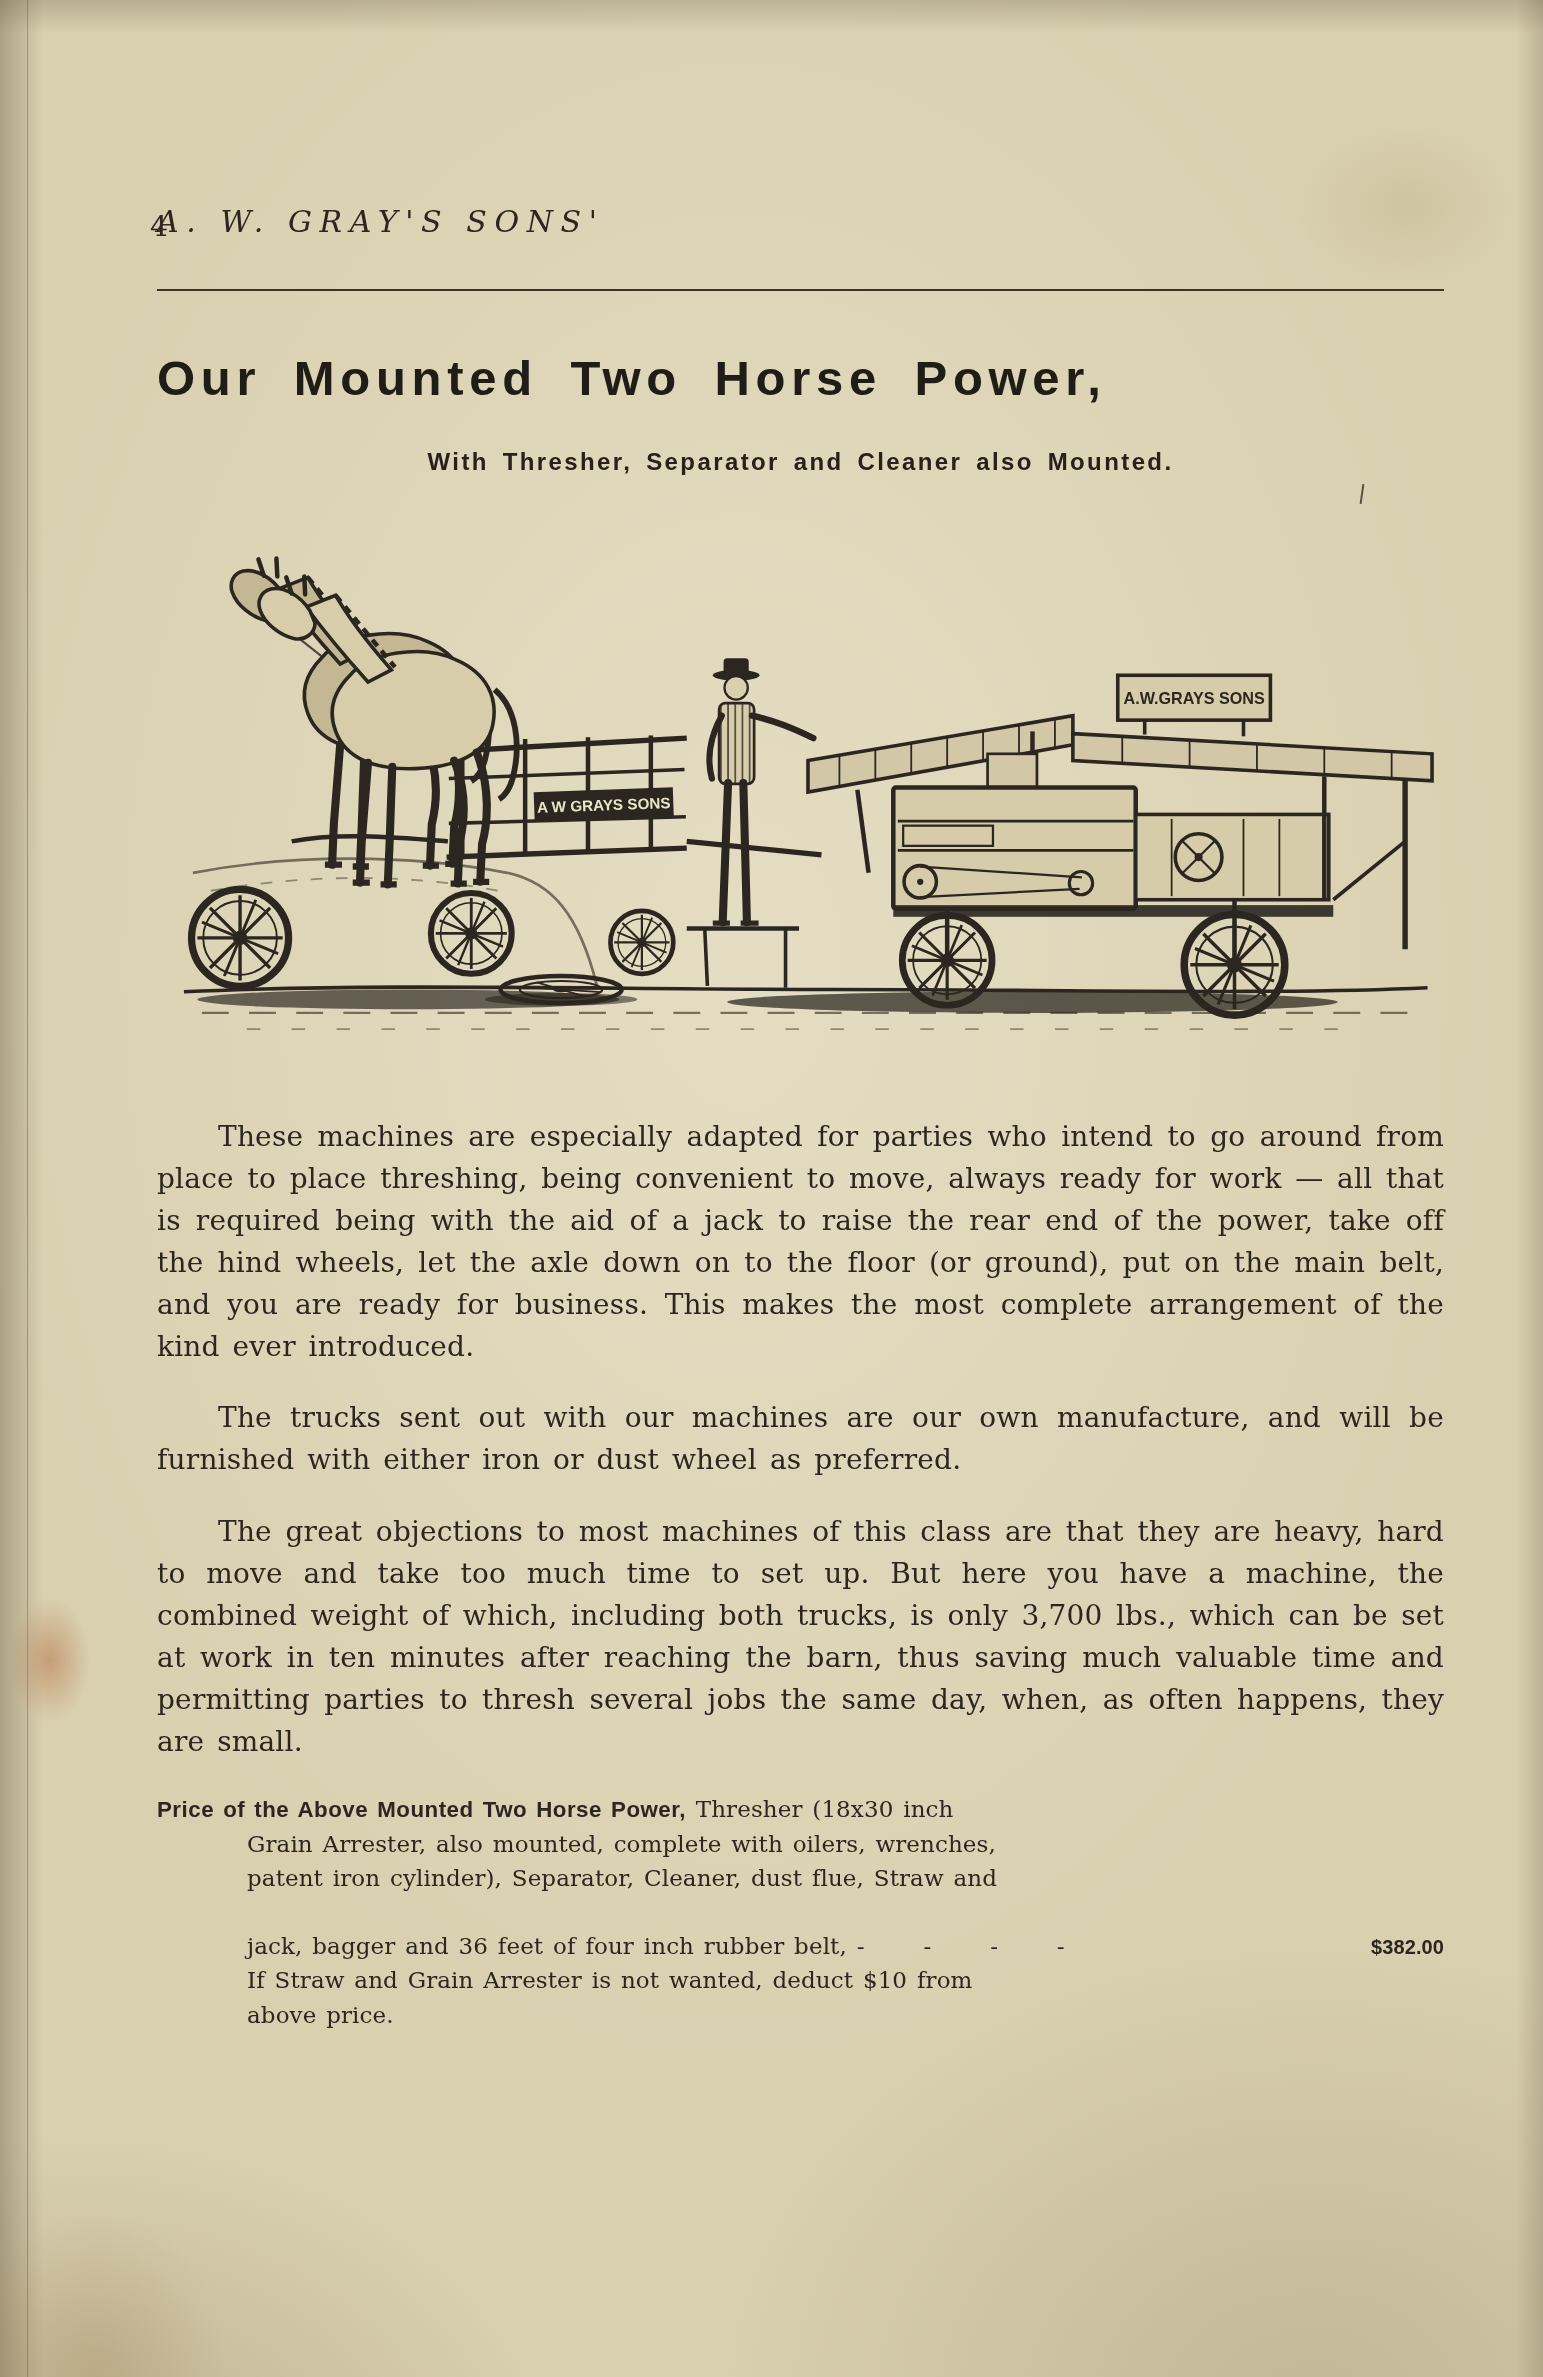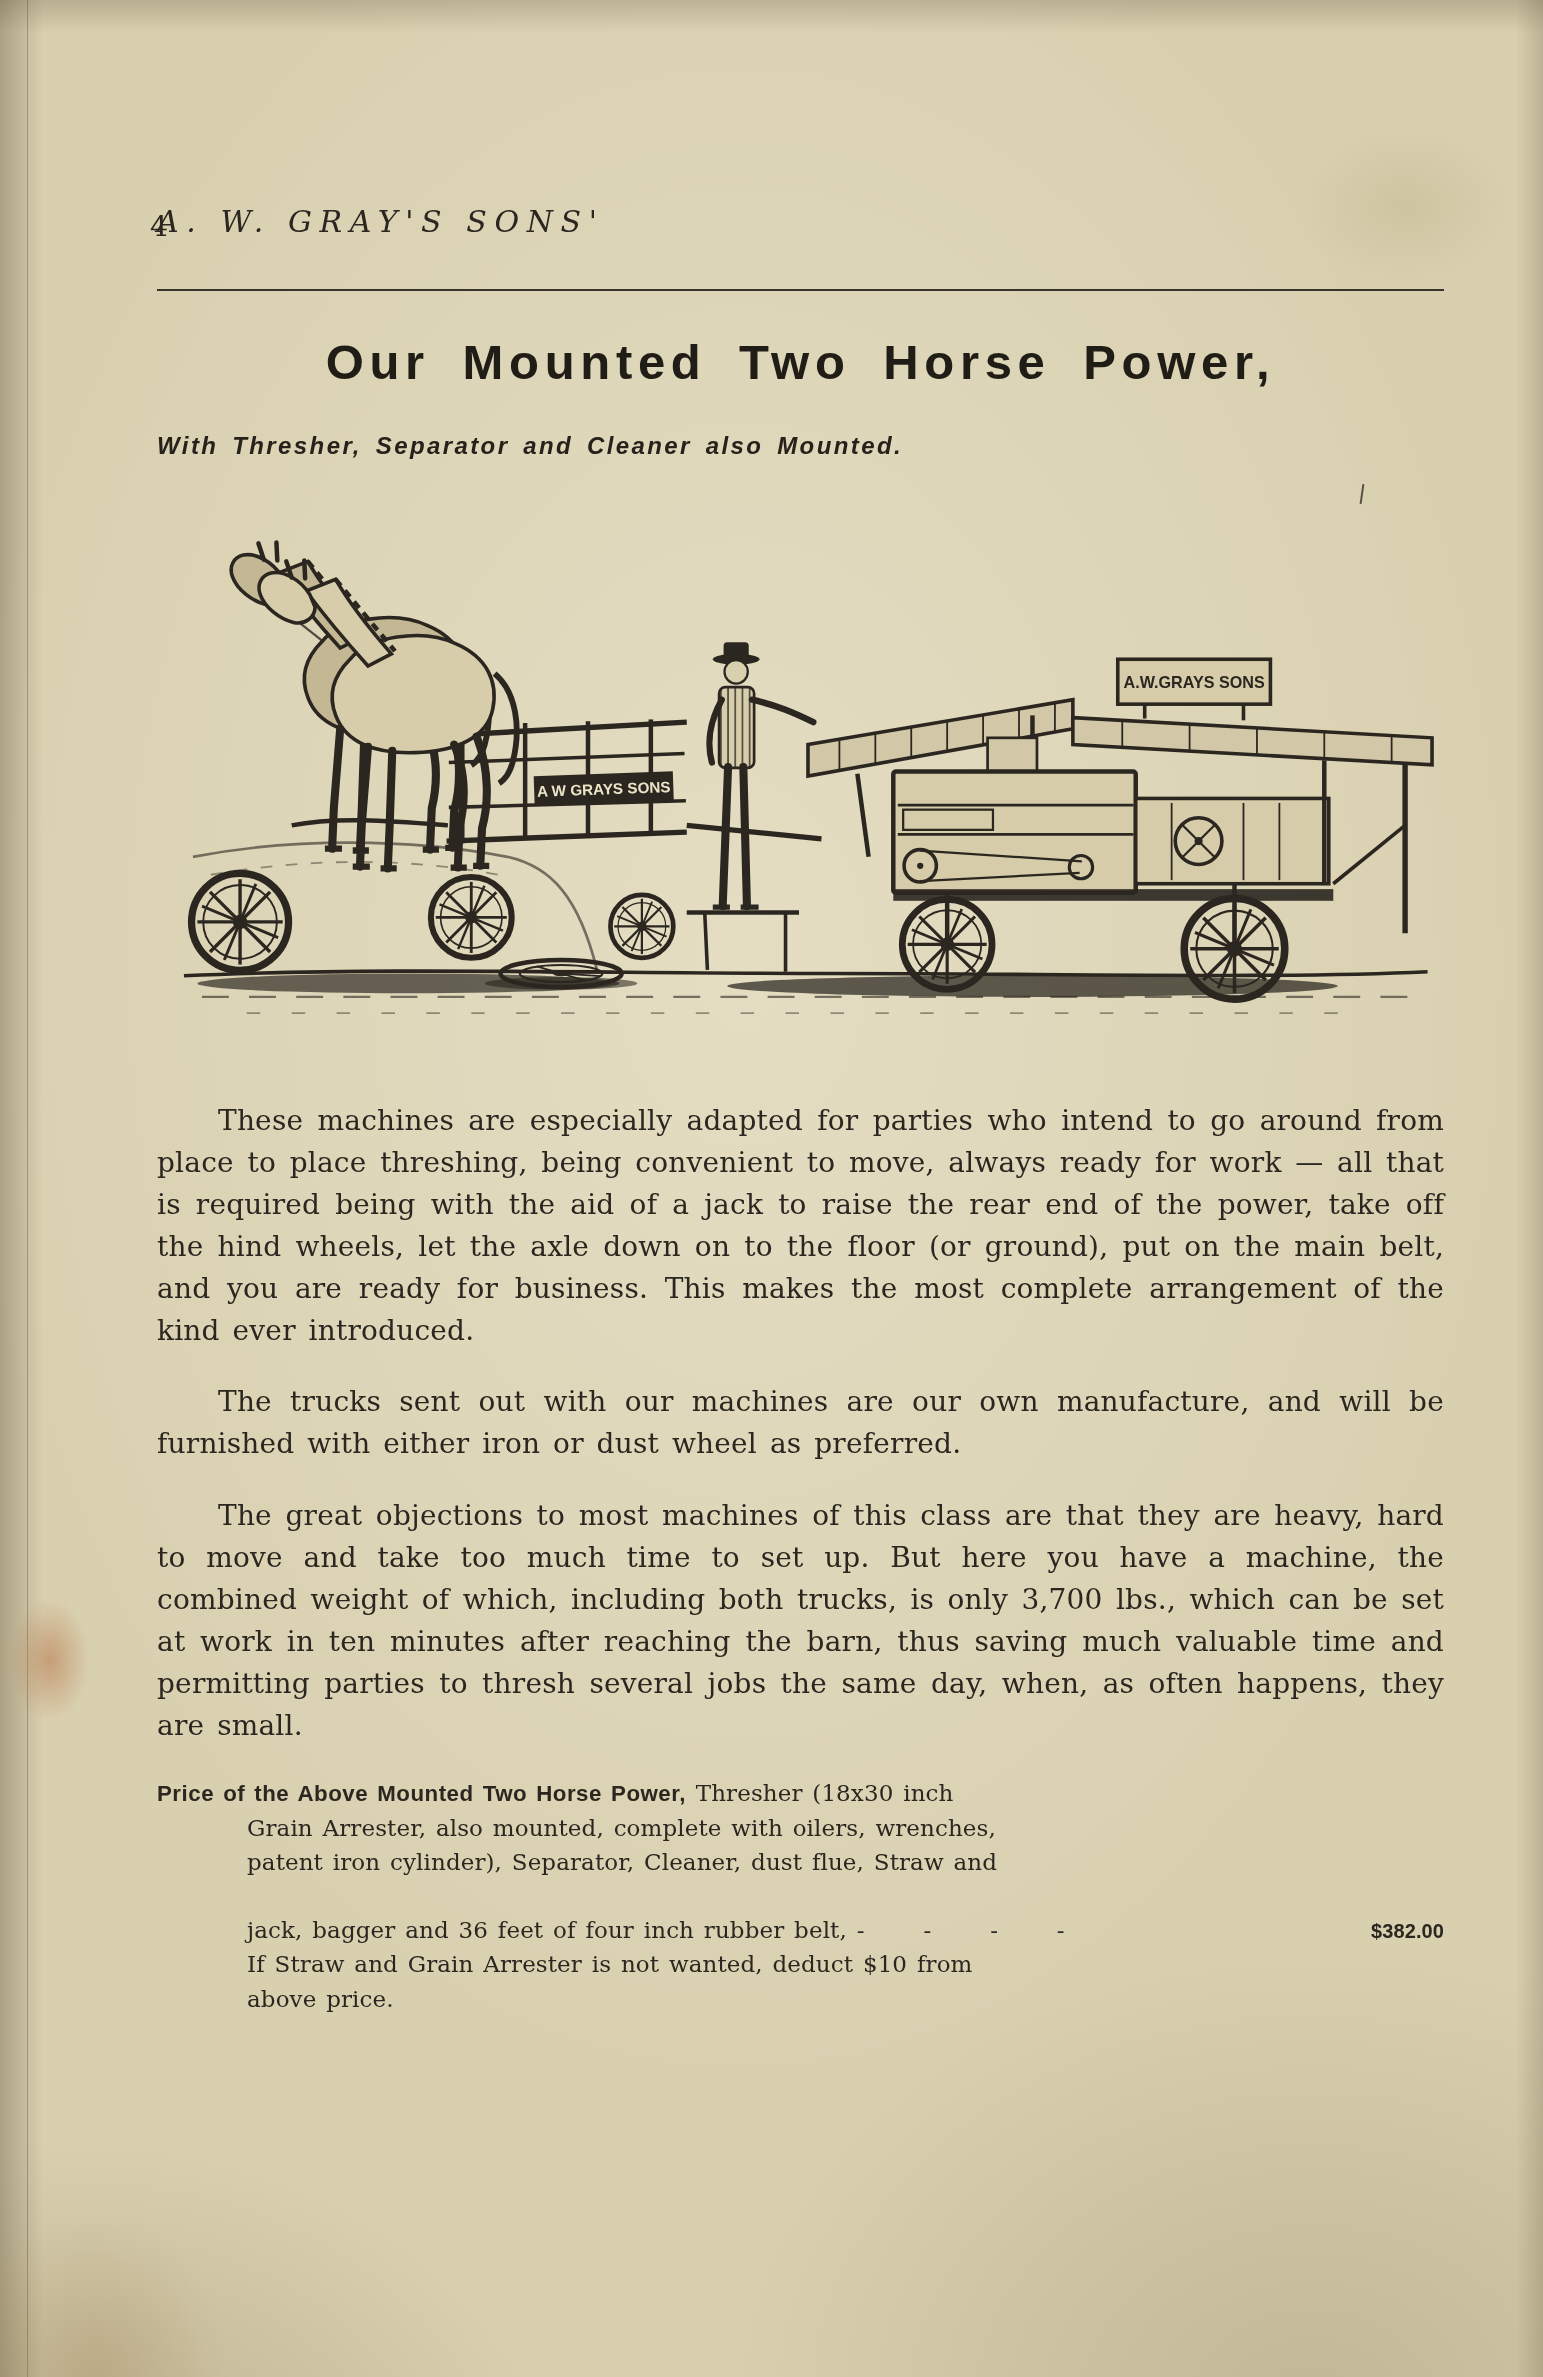--- a/index.html
+++ b/index.html
@@ -18,28 +18,28 @@
       linear-gradient(to left, rgba(70,55,28,0.20), rgba(70,55,28,0) 28.5px),
       linear-gradient(to bottom, rgba(70,55,28,0.22), rgba(70,55,28,0) 33px);
     font-family:"DejaVu Serif", serif;
     color:#2b2720;
   }
   .header{position:relative;height:45px;}
   .page-number{position:absolute;left:-7.1px;top:5.7px;font-size:28.5px;}
   .header-title{text-align:left;font-style:italic;font-size:30px;letter-spacing:7.6px;}
   .rule{margin-top:40px;height:1.9px;background:#39342b;}
   .main-title{
-    margin:43px 0 0;text-align:center;
+    margin:59px 0 0;text-align:left;
     font-family:"Liberation Sans", sans-serif;font-weight:bold;
     font-size:49px;letter-spacing:5.7px;word-spacing:13.3px;color:#201d17;
   }
   .subtitle{
-    margin:42px 0 0;text-align:left;
+    margin:42px 0 0;text-align:center;
     font-family:"Liberation Sans", sans-serif;font-weight:bold;
-    font-size:24px;letter-spacing:2.4px;word-spacing:4.8px;color:#26221b;font-style:italic;
+    font-size:24px;letter-spacing:2.4px;word-spacing:4.8px;color:#26221b;
   }
   .illustration{margin:38px auto 0;width:1293px;height:547px;}
   .illustration svg{display:block;width:100%;height:100%;}
   .body-text{
     margin-top:55px;font-size:28px;line-height:1.5;
     text-align:justify;letter-spacing:0.2px;word-spacing:3.8px;
   }
   .body-text p{margin:0 0 29.5px;text-indent:61px;}
   .price-block{margin-top:13.3px;font-size:23px;line-height:1.5;letter-spacing:0.1px;word-spacing:2.4px;}
   .pb-line{padding-left:90px;}

